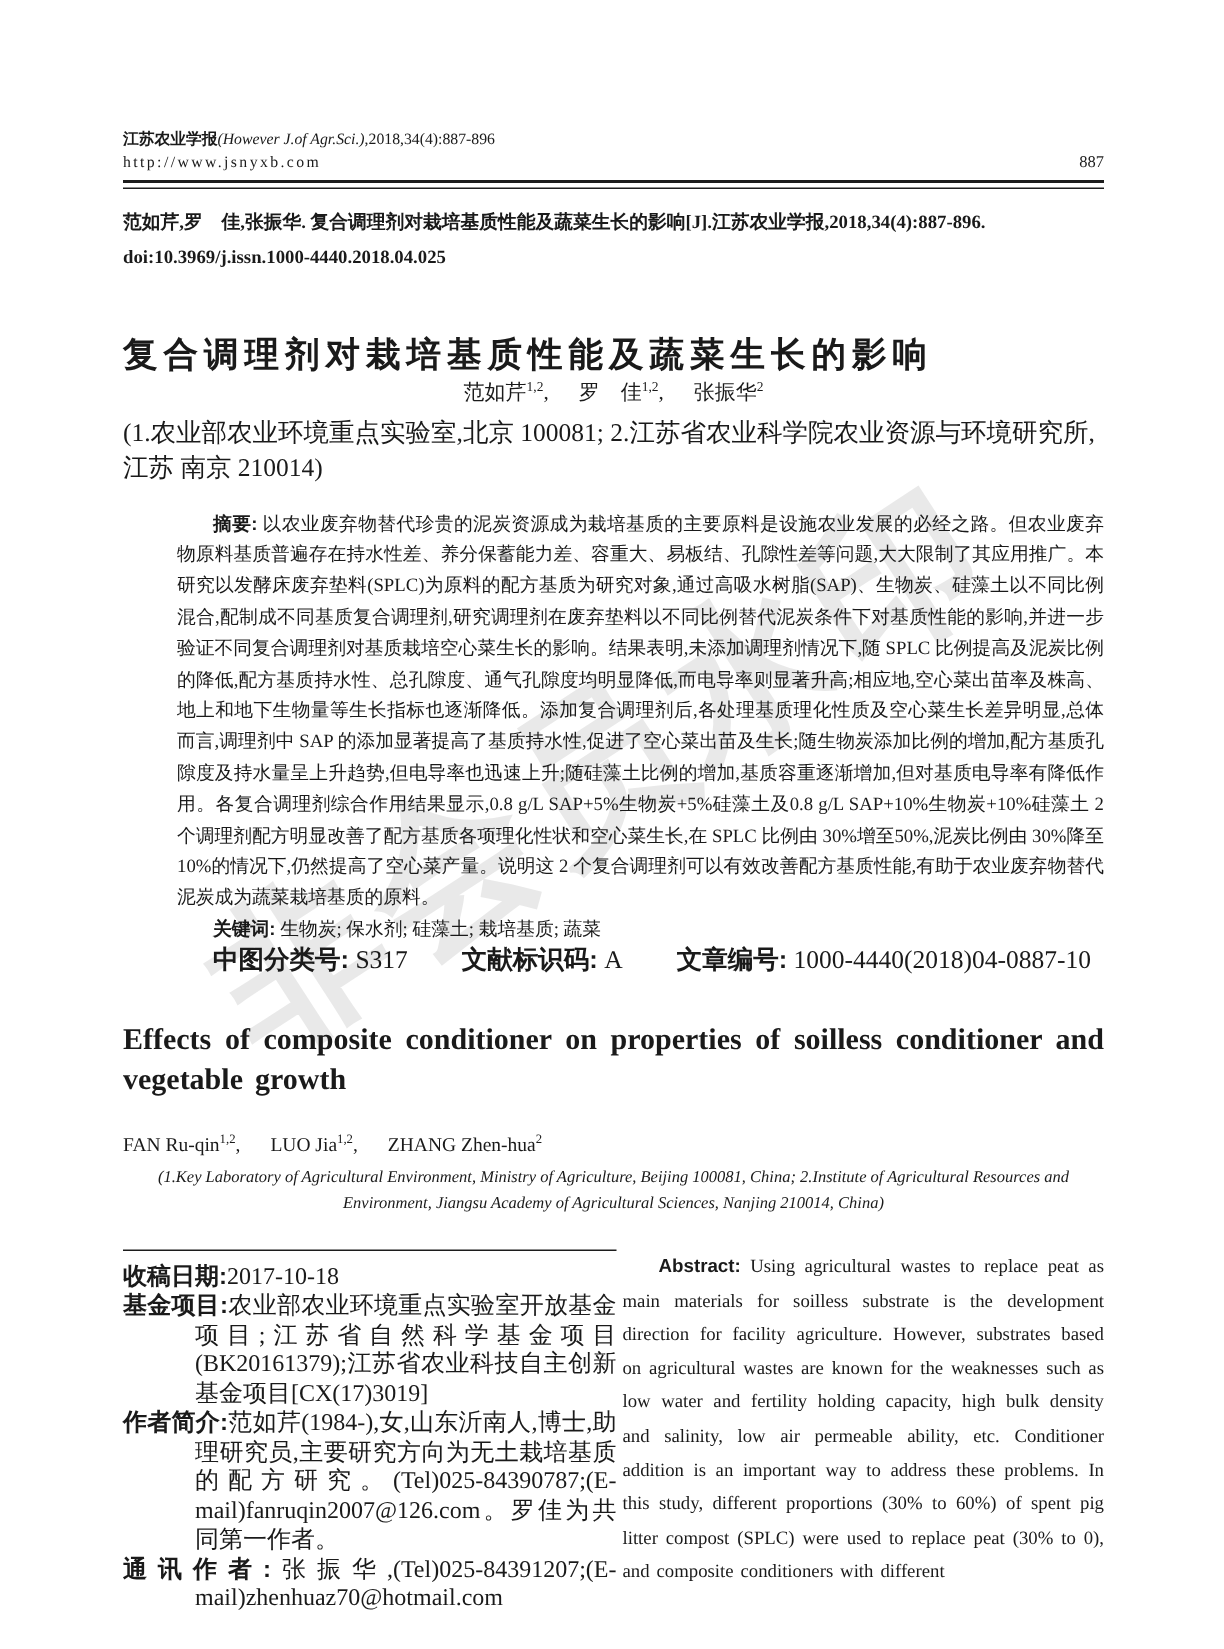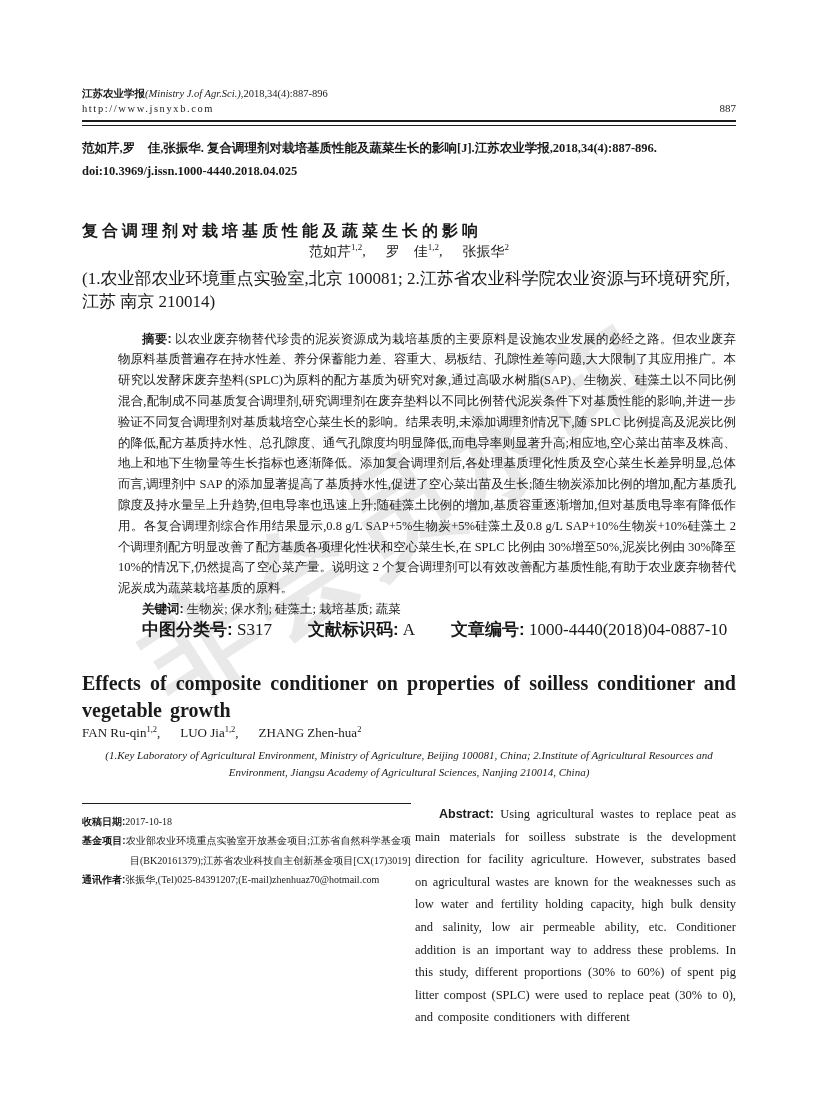--- a/index.html
+++ b/index.html
@@ -34,21 +34,21 @@
   .hdr-journal-en{font-style:italic;}
   .hdr-url{font-weight:normal;letter-spacing:1.6px;}
   .hdr-page{font-size:11px;padding-bottom:2px;}
   .double-rule{margin-top:4px;height:3px;border-top:2.2px solid #1c1c1c;border-bottom:1.6px solid #1c1c1c;}
   
   .citation{margin-top:11px;font-size:12.5px;line-height:23px;font-weight:bold;}
   
   .title-cn{
     margin-top:38px;
     font-family:"Liberation Sans","DejaVu Sans",sans-serif;
-    font-size:16px;font-weight:bold;letter-spacing:4px;
+    font-size:23px;font-weight:bold;letter-spacing:4px;
   }
   
   .authors-cn{font-size:14px;text-align:center;}
   .authors-cn sup{font-size:9px;}
   .author-sep{margin-right:20px;}
   .affil-cn{margin-top:6px;font-size:17px;}
   
   .abstract-cn{
     margin-top:16px;margin-left:36px;
     font-size:12.5px;line-height:20.8px;
@@ -57,46 +57,46 @@
   .lbl{font-family:"Liberation Sans","DejaVu Sans",sans-serif;font-weight:bold;}
   .kw-line{margin-left:36px;font-size:12.5px;line-height:20.8px;text-indent:24px;}
   .clc-line{margin-left:36px;font-size:17px;line-height:20.8px;text-indent:24px;}
   .clc-val{margin-right:36px;}
   
   .title-en{
     margin-top:29px;
     font-size:20px;font-weight:bold;line-height:27px;
     text-align:justify;word-spacing:3px;
   }
-  .authors-en{font-size:13px;}
+  .authors-en{margin-top:20px;font-size:13px;}
   .authors-en sup{font-size:8.5px;}
   .affil-en{margin-top:6px;font-size:11px;font-style:italic;line-height:17px;text-align:center;}
   
   .cols{display:flex;margin-top:22px;}
   .col-left{width:330px;box-sizing:border-box;border-top:1.3px solid #1c1c1c;padding-top:8px;}
   .col-right{width:322px;margin-left:4px;}
-  .fn{font-size:10px;line-height:19.5px;padding-left:48px;text-indent:-48px;margin:0;text-align:justify;}
+  .fn{font-size:16px;line-height:19.5px;padding-left:48px;text-indent:-48px;margin:0;text-align:justify;}
   .abstract-en{
     font-size:12.5px;line-height:22.6px;
     text-align:justify;text-indent:24px;margin:0;
     word-spacing:1.5px;
   }
 </style>
 </head>
 <body>
 
 <div class="page">
 
   <div class="watermark">非会员水印</div>
 
   <div class="content">
 
     <div class="hdr">
       <div class="hdr-left">
-        <div><span class="hdr-journal-cn">江苏农业学报</span><span class="hdr-journal-en">(Ministry J.of Agr.Sci.)</span><span>,2018,34(4):887-896</span></div>
+        <div><span class="hdr-journal-cn">江苏农业学报</span><span class="hdr-journal-en">(However J.of Agr.Sci.)</span><span>,2018,34(4):887-896</span></div>
         <div class="hdr-url">http://www.jsnyxb.com</div>
       </div>
       <div class="hdr-page">887</div>
     </div>
     <div class="double-rule"></div>
 
     <div class="citation">
       <div>范如芹,罗　佳,张振华. 复合调理剂对栽培基质性能及蔬菜生长的影响[J].江苏农业学报,2018,34(4):887-896.</div>
       <div>doi:10.3969/j.issn.1000-4440.2018.04.025</div>
     </div>
@@ -118,20 +118,21 @@
 
     <div class="authors-en">
       <span><span>FAN Ru-qin</span><sup>1,2</sup><span class="author-sep">,</span></span><span><span>LUO Jia</span><sup>1,2</sup><span class="author-sep">,</span></span><span><span>ZHANG Zhen-hua</span><sup>2</sup></span>
     </div>
     <div class="affil-en">(1.Key Laboratory of Agricultural Environment, Ministry of Agriculture, Beijing 100081, China; 2.Institute of Agricultural Resources and Environment, Jiangsu Academy of Agricultural Sciences, Nanjing 210014, China)</div>
 
     <div class="cols">
       <div class="col-left">
         <p class="fn"><span class="lbl">收稿日期:</span><span>2017-10-18</span></p>
         <p class="fn"><span class="lbl">基金项目:</span><span>农业部农业环境重点实验室开放基金项目;江苏省自然科学基金项目(BK20161379);江苏省农业科技自主创新基金项目[CX(17)3019]</span></p>
+        <p class="fn"><span class="lbl">作者简介:</span><span>范如芹(1984-),女,山东沂南人,博士,助理研究员,主要研究方向为无土栽培基质的配方研究。(Tel)025-84390787;(E-mail)fanruqin2007@126.com。罗佳为共同第一作者。</span></p>
         <p class="fn"><span class="lbl">通讯作者:</span><span>张振华,(Tel)025-84391207;(E-mail)zhenhuaz70@hotmail.com</span></p>
       </div>
       <div class="col-right">
         <p class="abstract-en"><span class="lbl">Abstract:</span><span> Using agricultural wastes to replace peat as main materials for soilless substrate is the development direction for facility agriculture. However, substrates based on agricultural wastes are known for the weaknesses such as low water and fertility holding capacity, high bulk density and salinity, low air permeable ability, etc. Conditioner addition is an important way to address these problems. In this study, different proportions (30% to 60%) of spent pig litter compost (SPLC) were used to replace peat (30% to 0), and composite conditioners with different</span></p>
       </div>
     </div>
 
   </div>
 </div>
 

